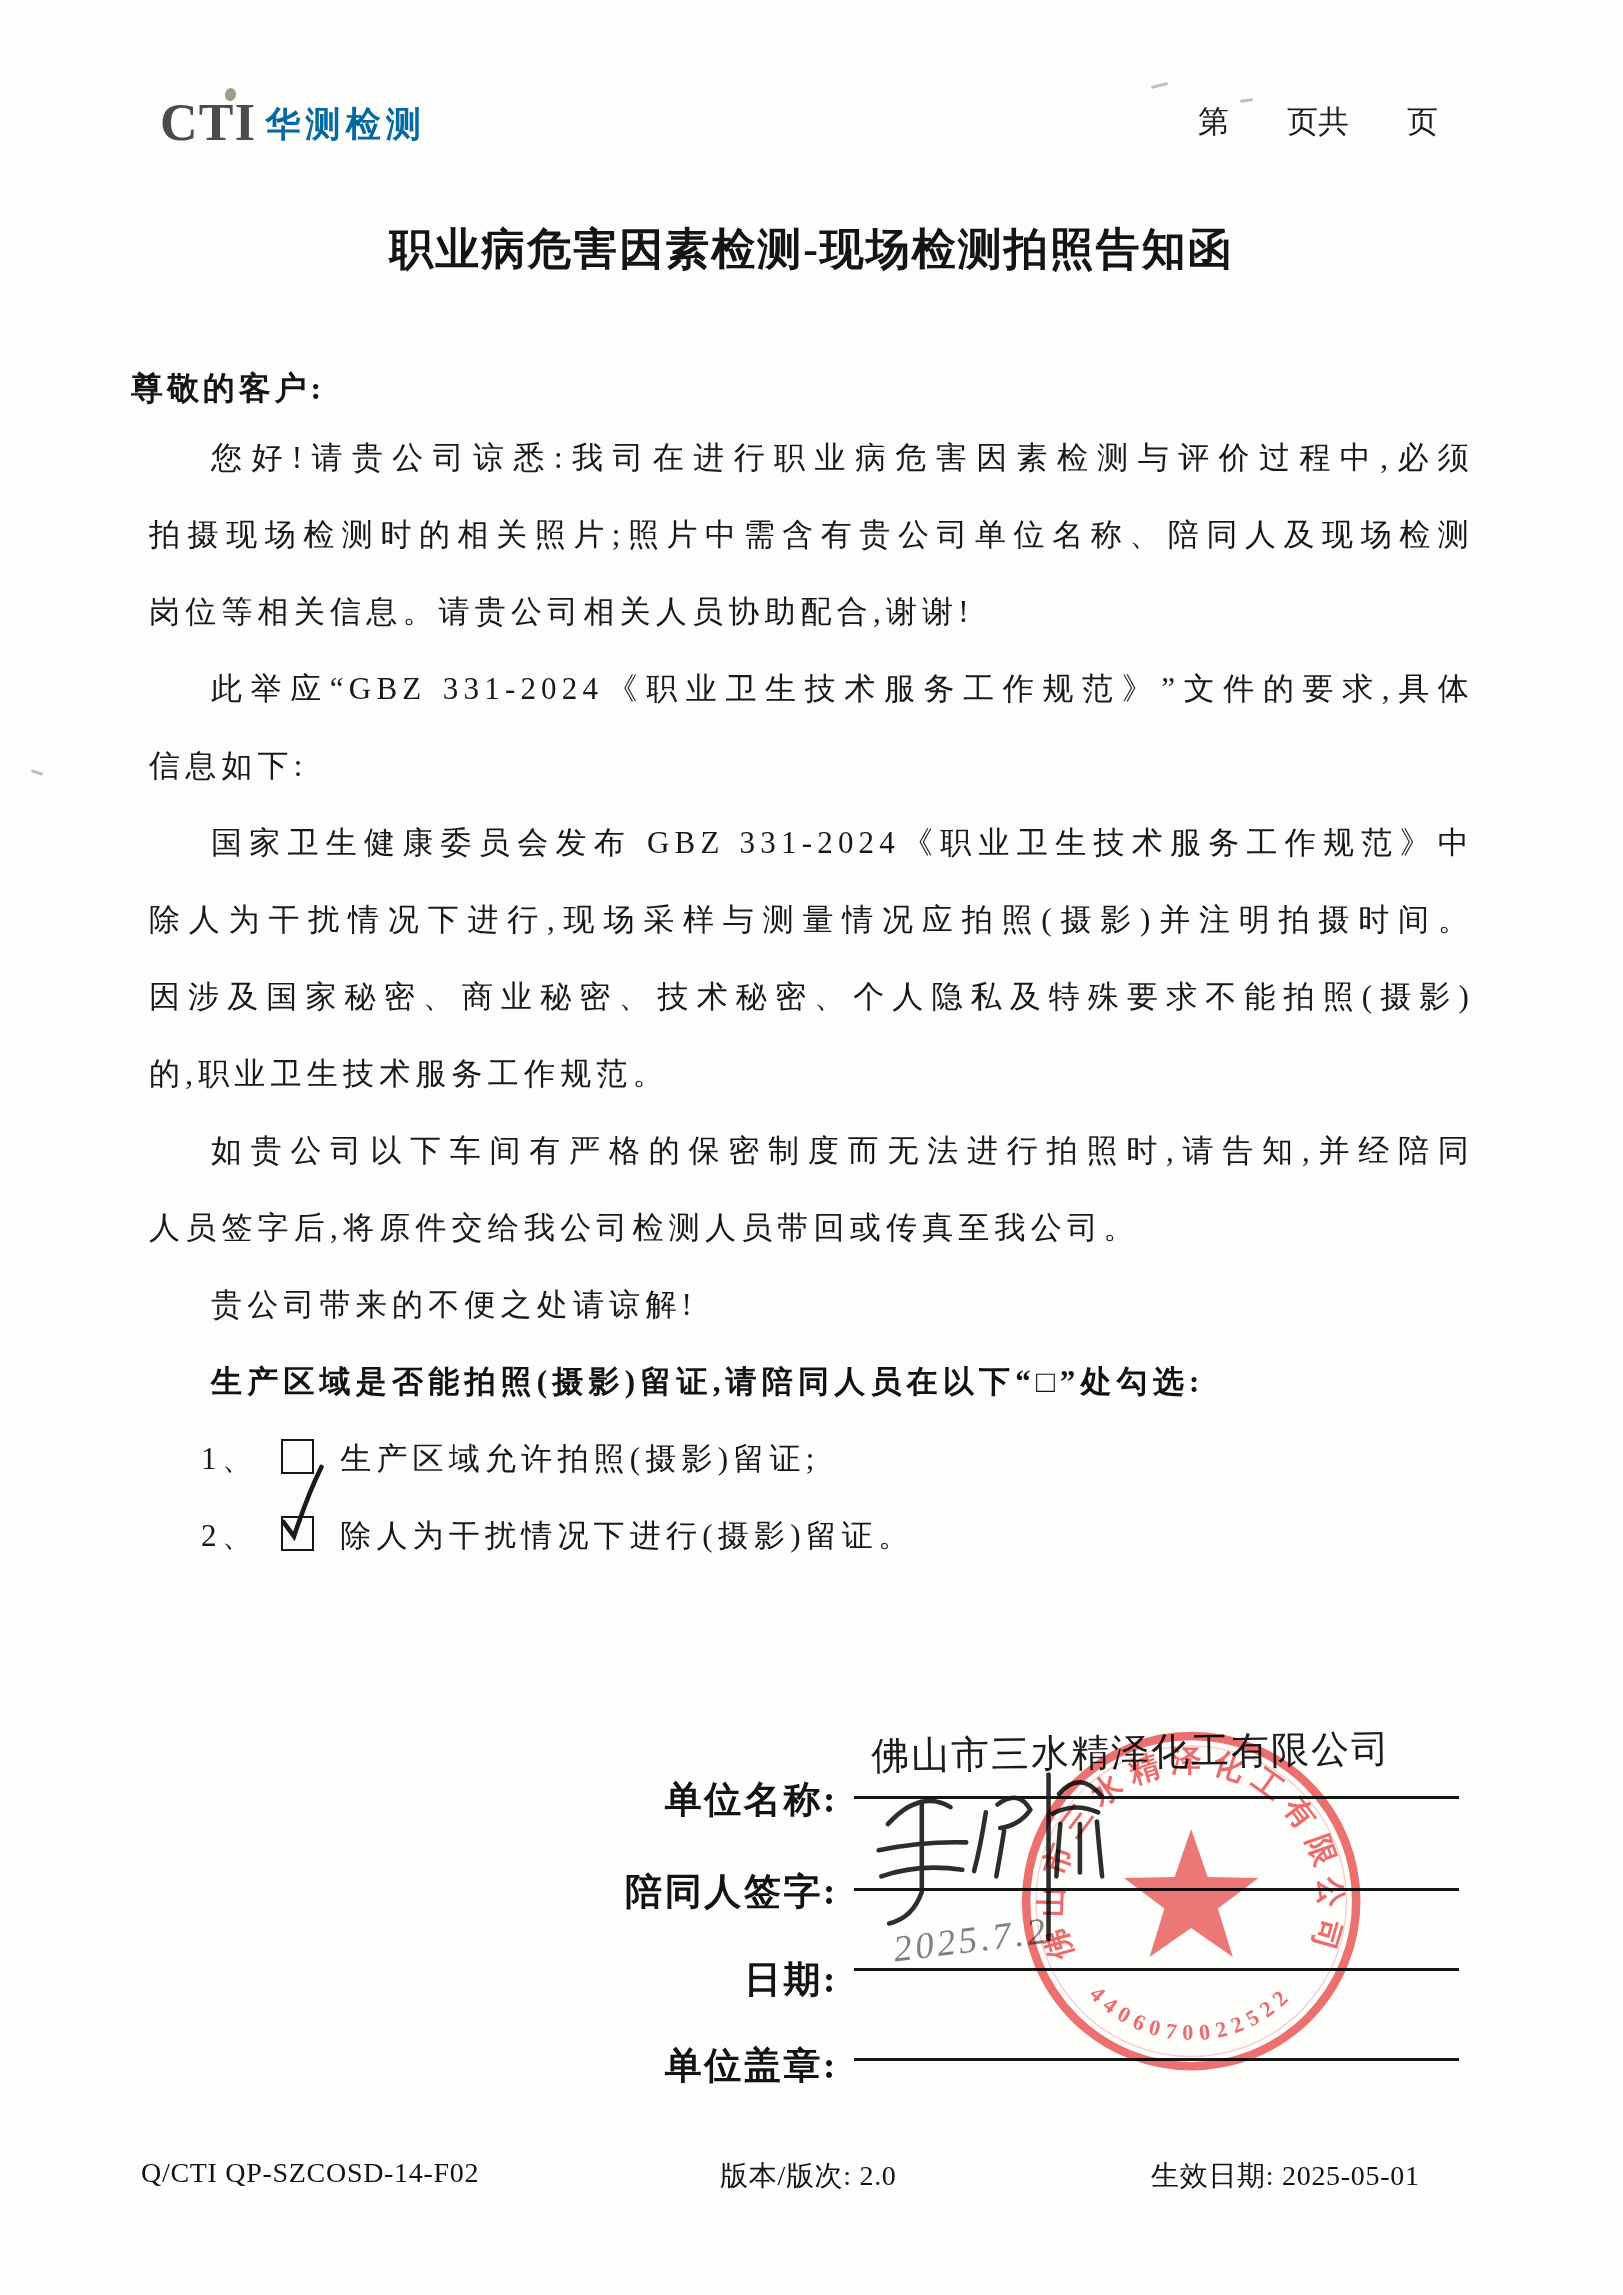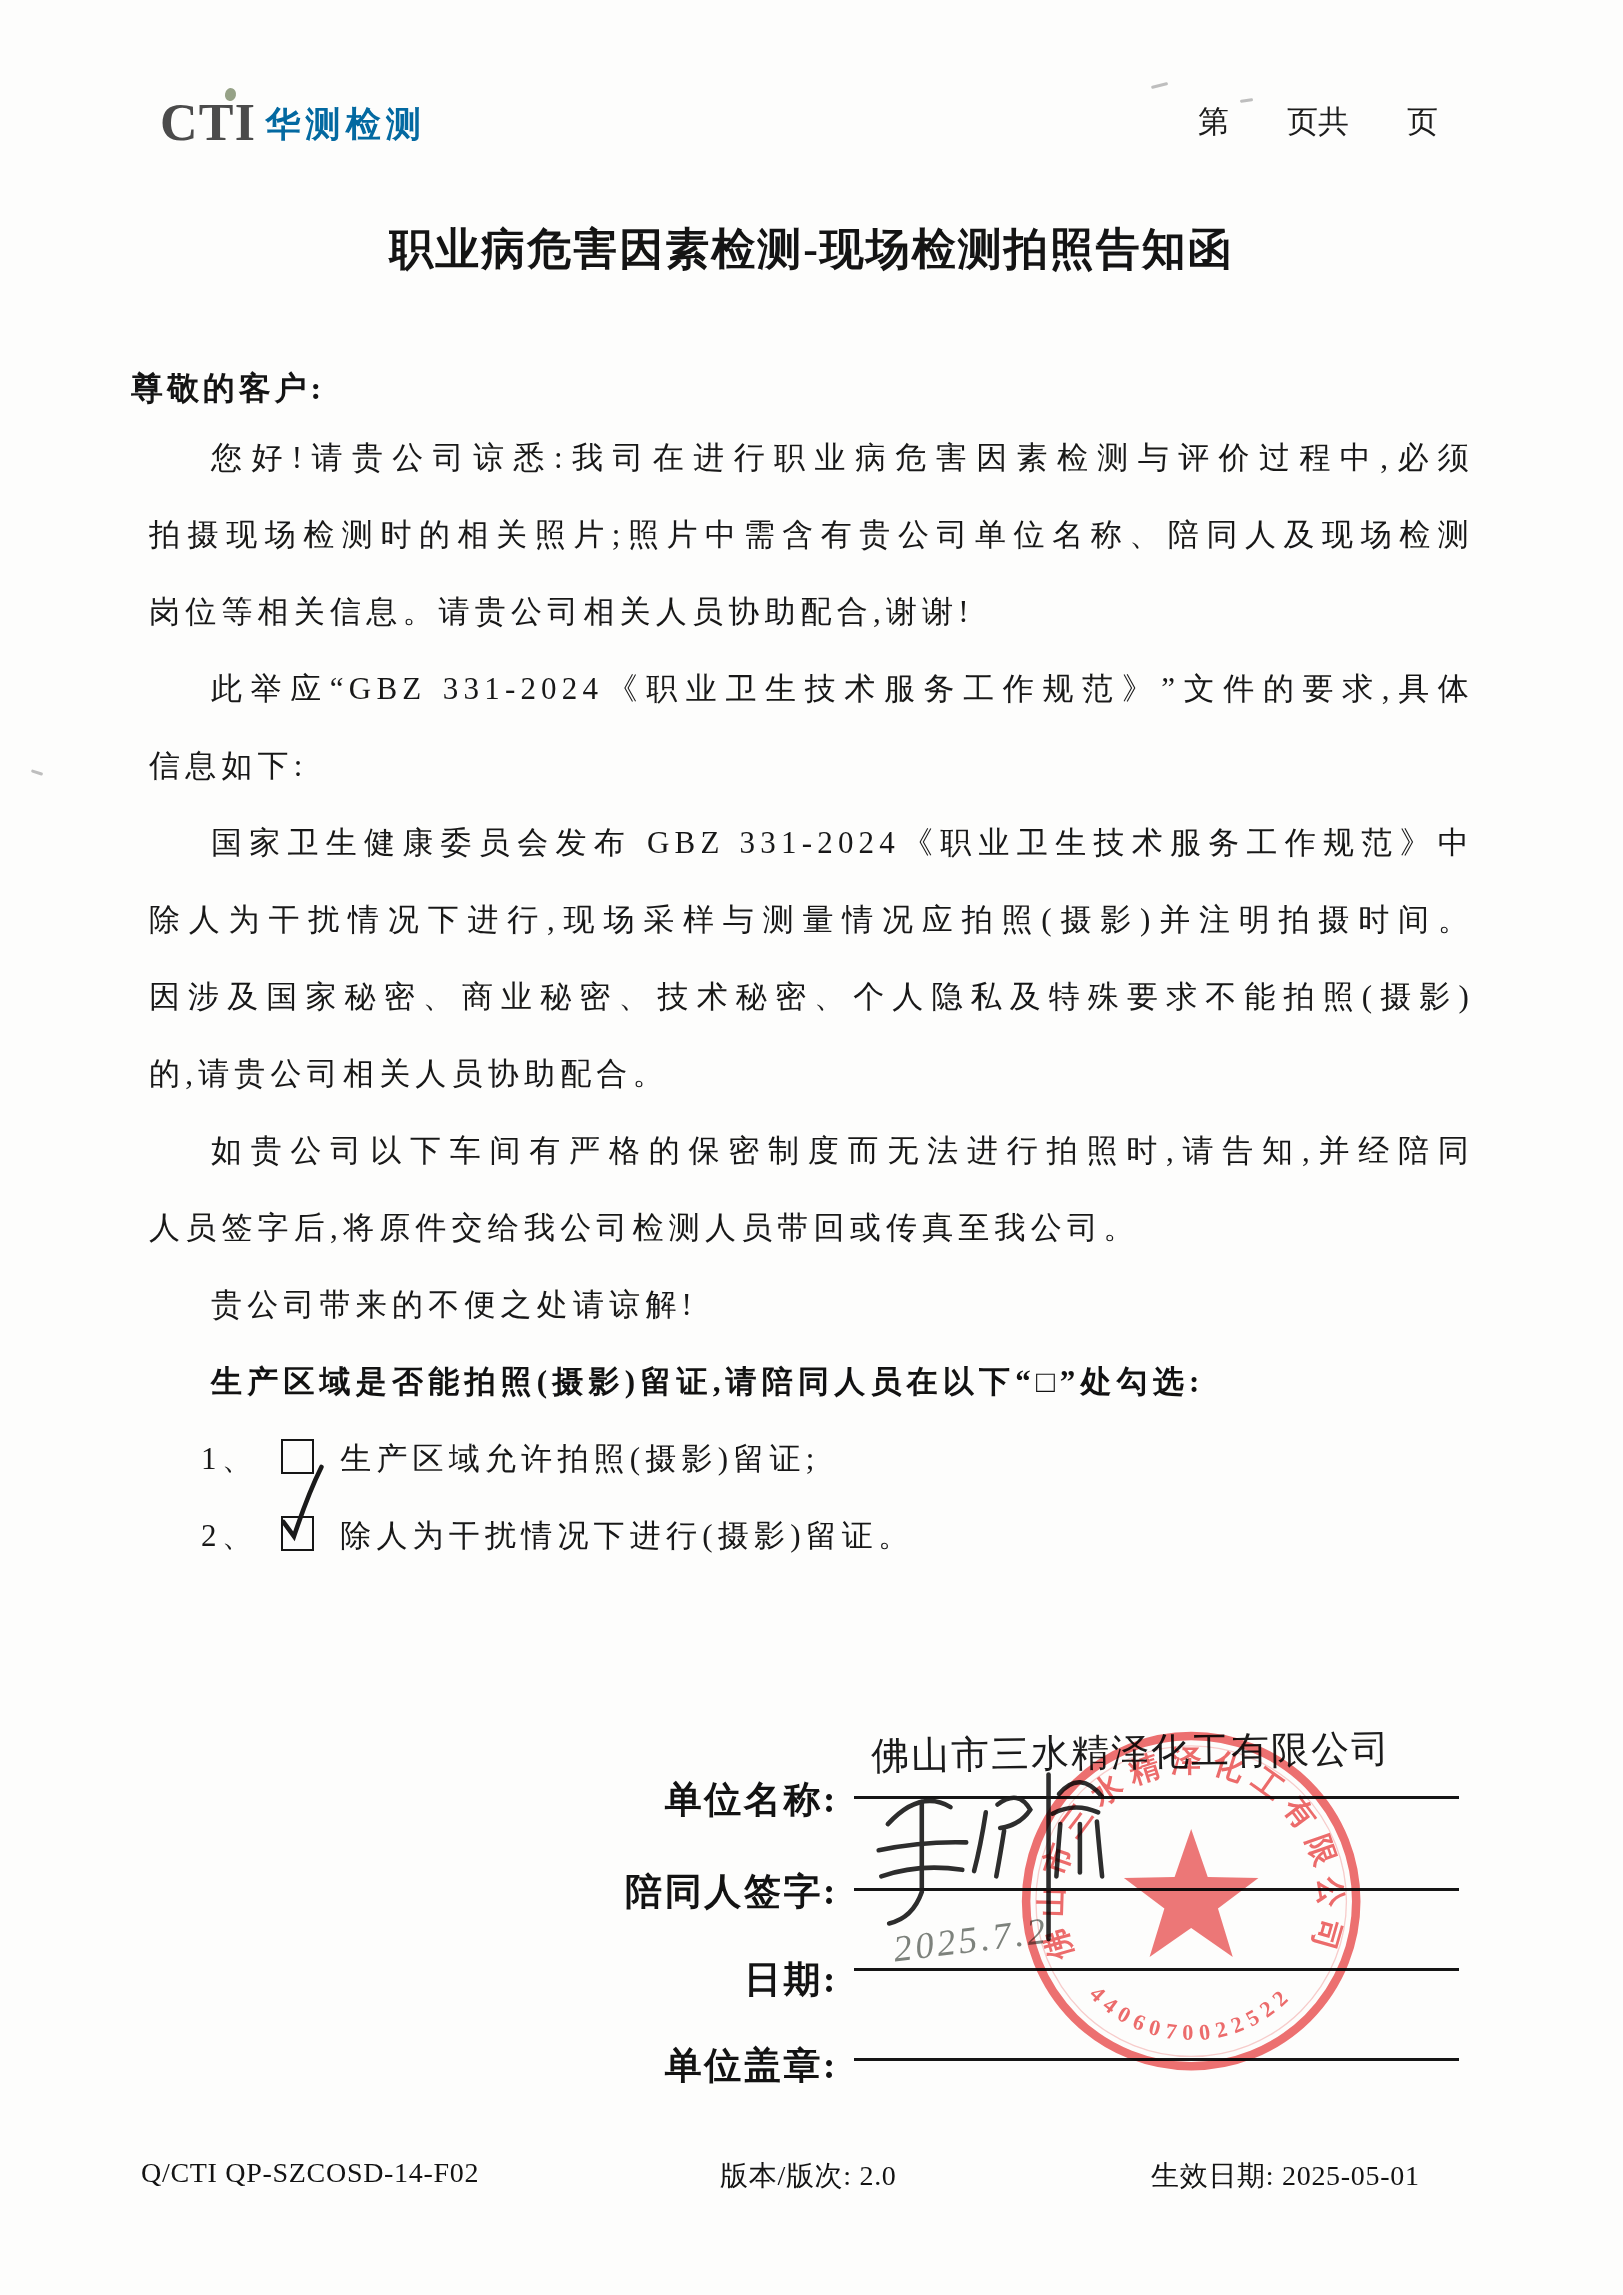--- a/index.html
+++ b/index.html
@@ -81,21 +81,21 @@
 
   <div class="bodycol">
     <div class="line jf ind">您好!请贵公司谅悉:我司在进行职业病危害因素检测与评价过程中,必须</div>
     <div class="line jf">拍摄现场检测时的相关照片;照片中需含有贵公司单位名称、陪同人及现场检测</div>
     <div class="line">岗位等相关信息。请贵公司相关人员协助配合,谢谢!</div>
     <div class="line jf ind">此举应“GBZ 331-2024《职业卫生技术服务工作规范》”文件的要求,具体</div>
     <div class="line">信息如下:</div>
     <div class="line jf ind">国家卫生健康委员会发布 GBZ 331-2024《职业卫生技术服务工作规范》中</div>
     <div class="line jf">除人为干扰情况下进行,现场采样与测量情况应拍照(摄影)并注明拍摄时间。</div>
     <div class="line jf">因涉及国家秘密、商业秘密、技术秘密、个人隐私及特殊要求不能拍照(摄影)</div>
-    <div class="line">的,请贵公司相关人员协助配合。</div>
+    <div class="line">的,职业卫生技术服务工作规范。</div>
     <div class="line jf ind">如贵公司以下车间有严格的保密制度而无法进行拍照时,请告知,并经陪同</div>
     <div class="line">人员签字后,将原件交给我公司检测人员带回或传真至我公司。</div>
     <div class="line ind">贵公司带来的不便之处请谅解!</div>
 
     <div class="line bold ind">生产区域是否能拍照(摄影)留证,请陪同人员在以下“□”处勾选:</div>
 
     <div class="line item">
       <span class="num">1、</span>
       <span class="cbox"></span>
       <span class="itxt">生产区域允许拍照(摄影)留证;</span>

